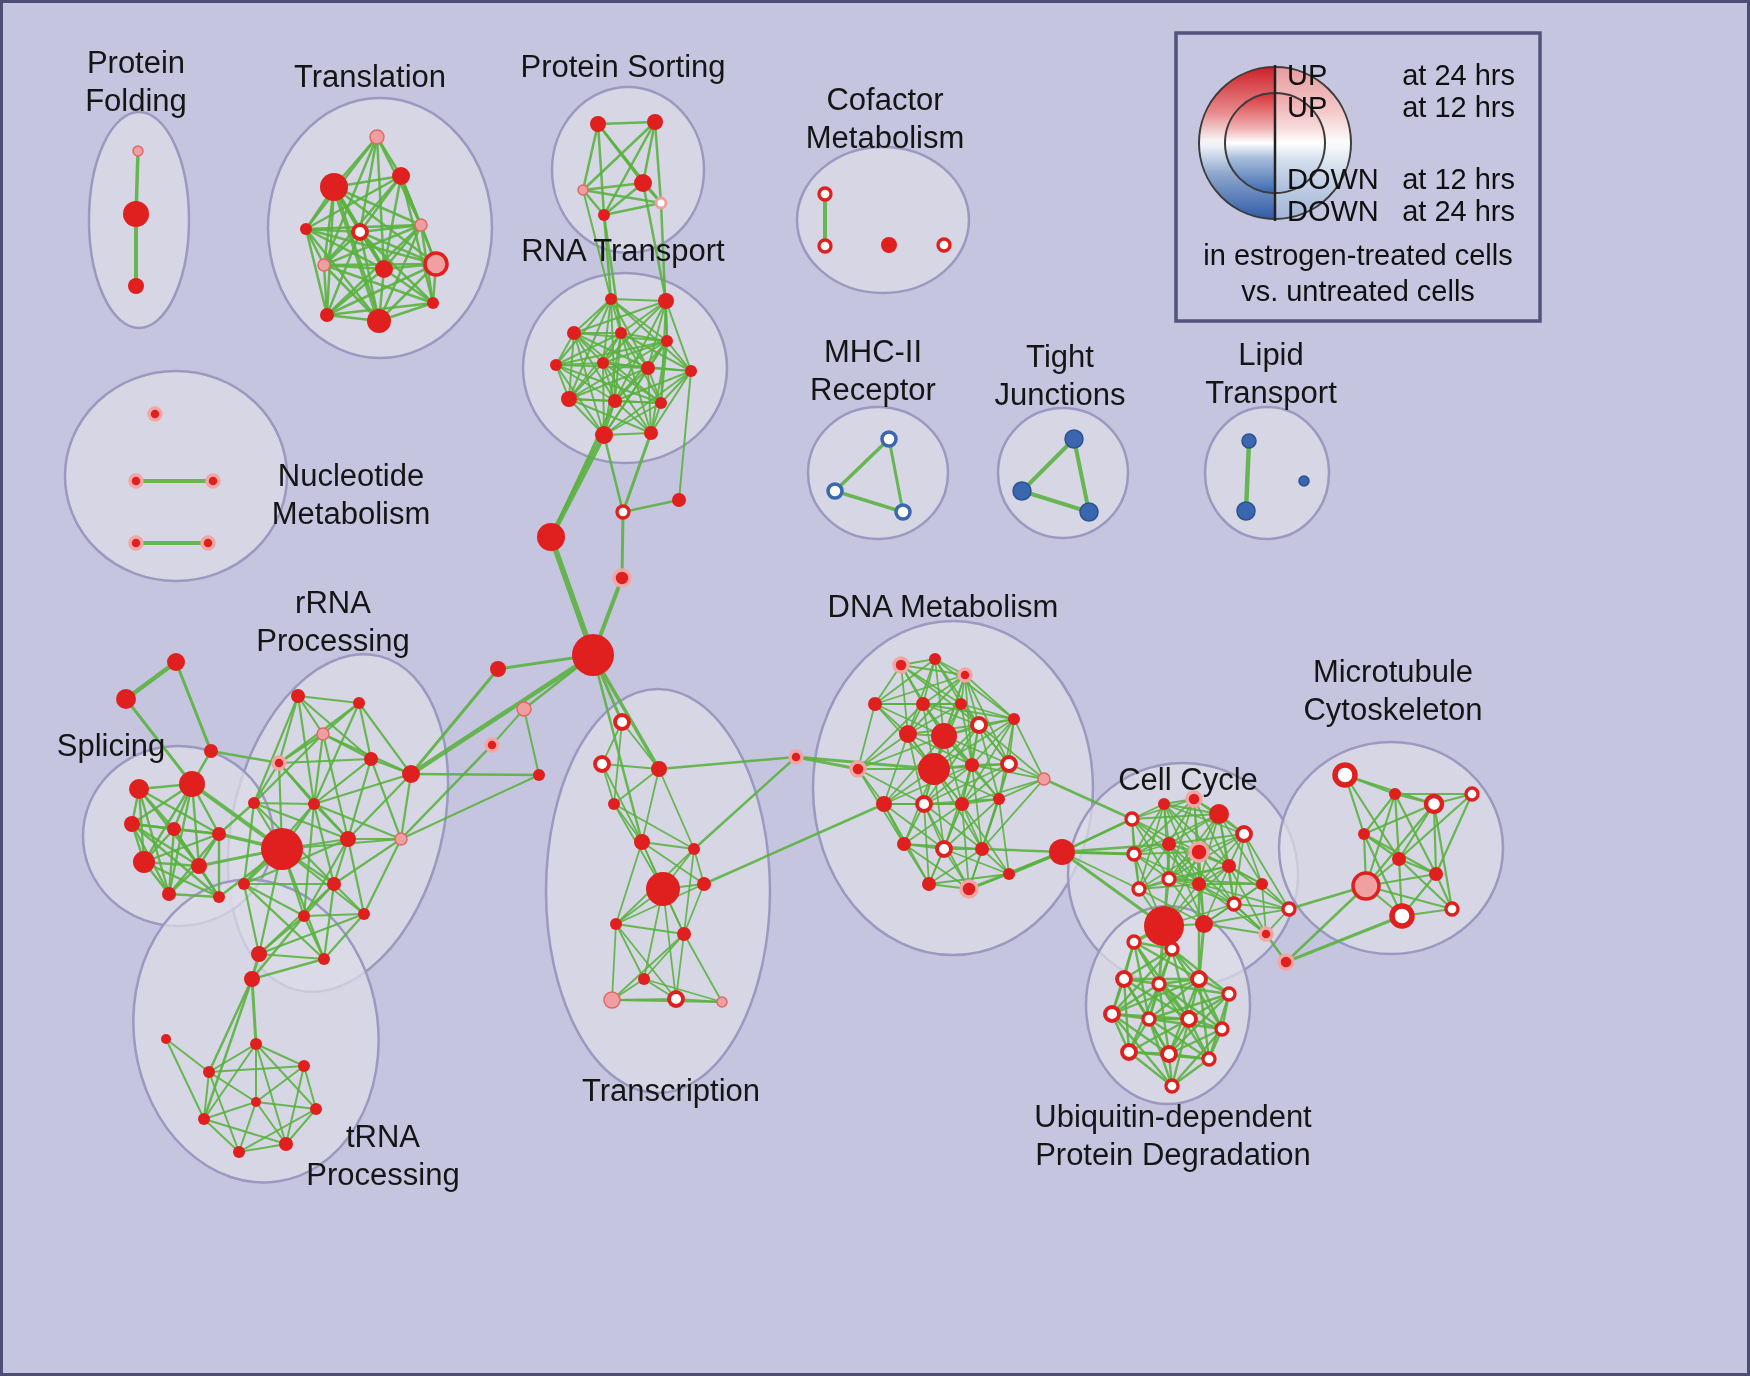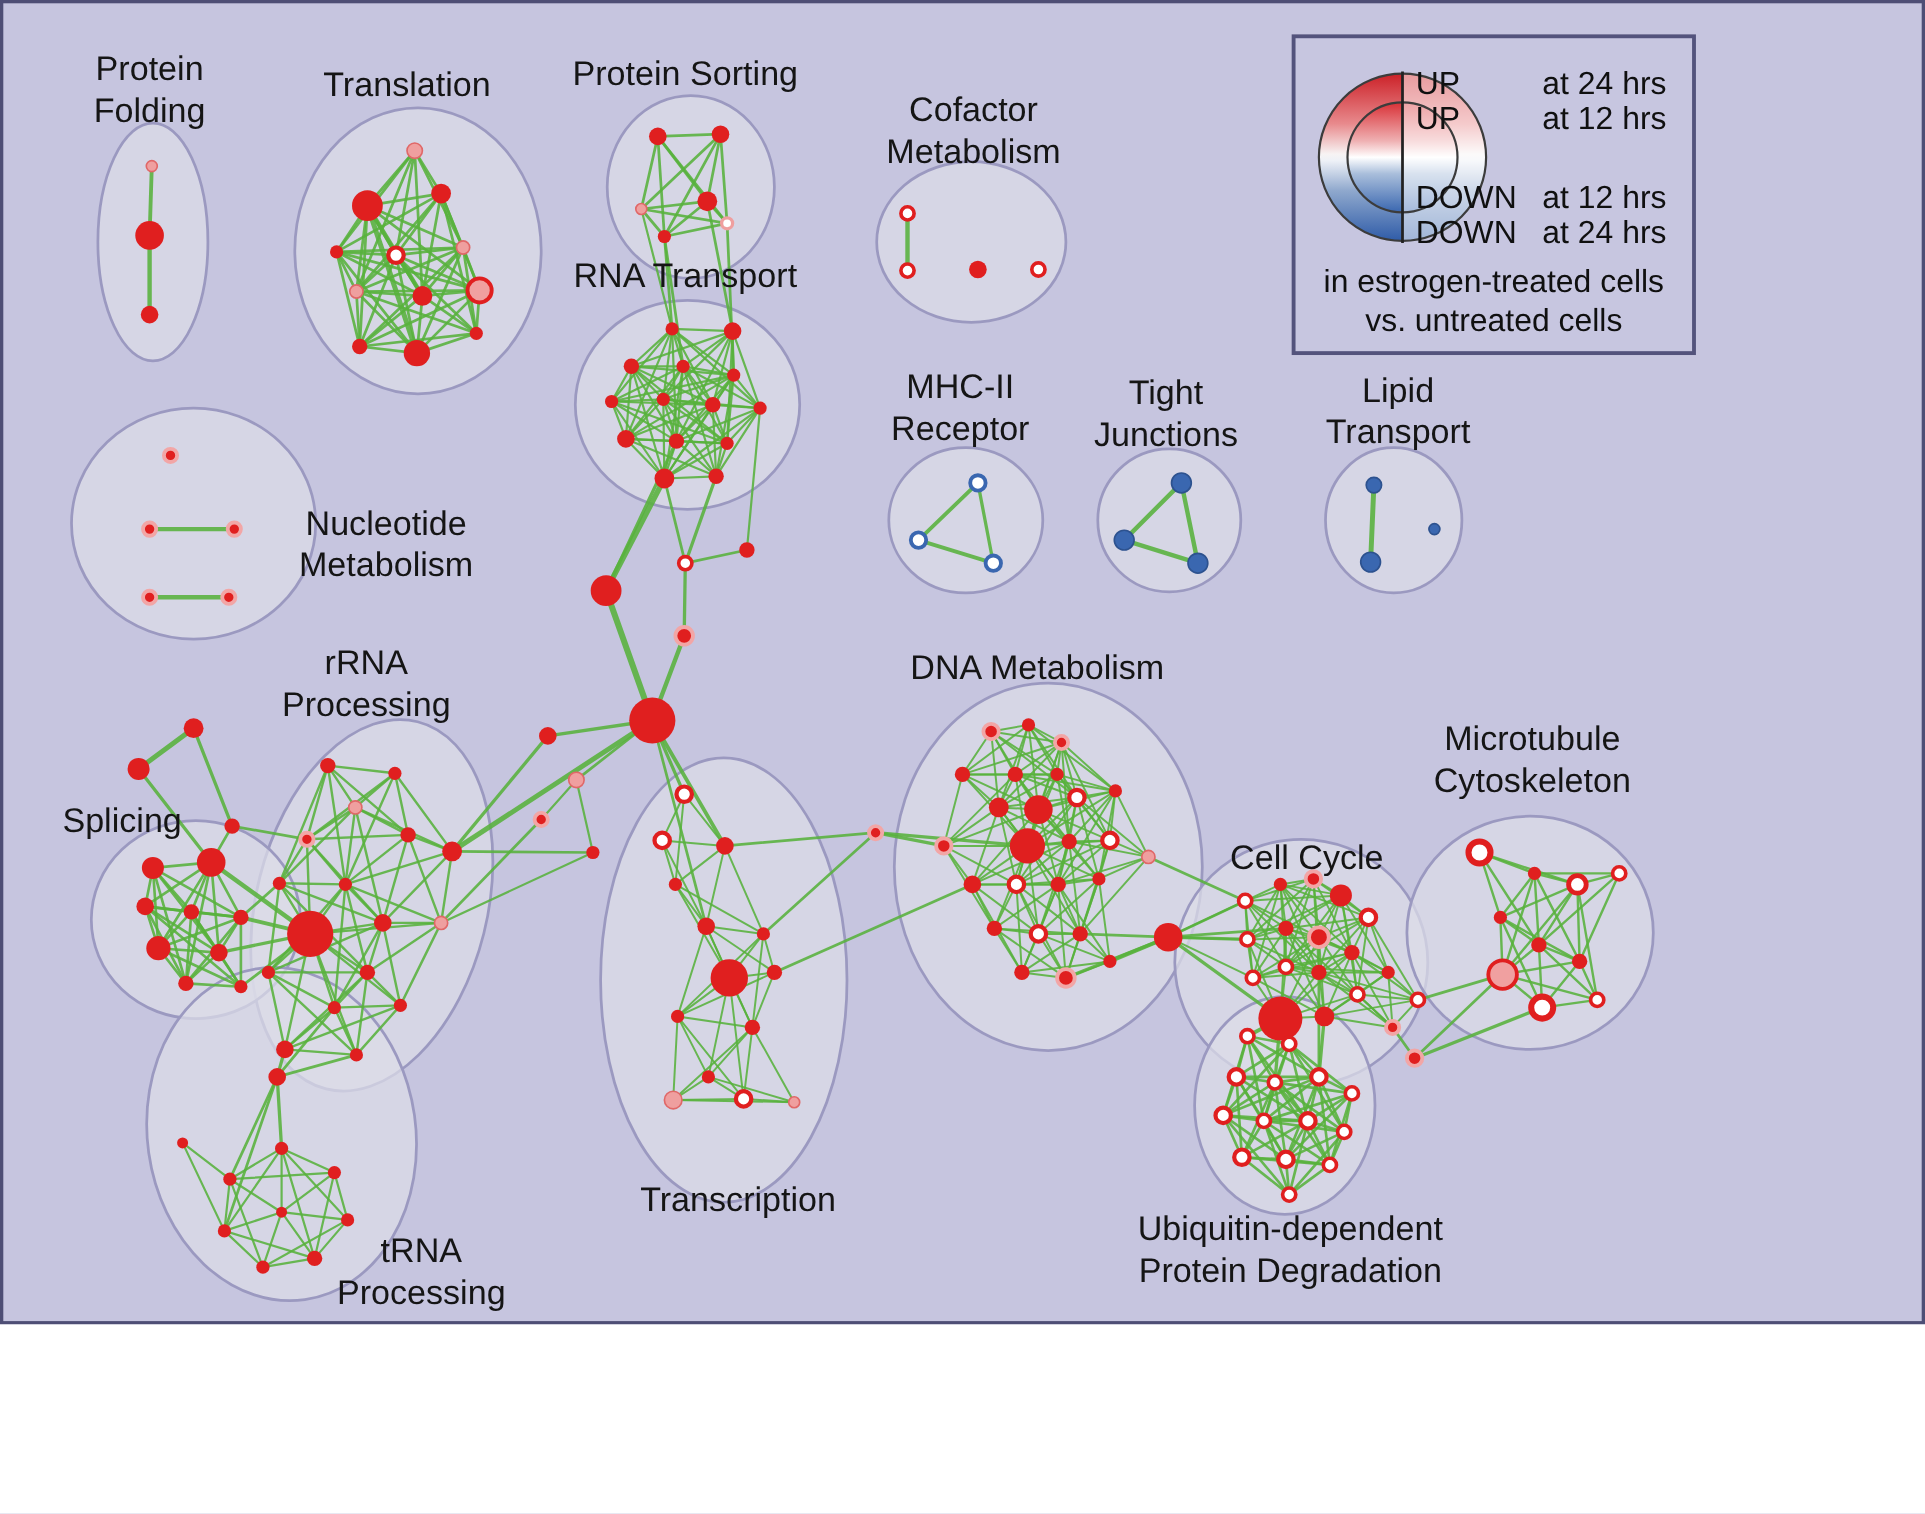--- a/index.html
+++ b/index.html
@@ -1,17 +1,17 @@
 <!DOCTYPE html>
 <html><head>
 <meta charset="utf-8">
 <style>
   html,body{margin:0;padding:0;background:#ffffff;}
   .frame{
-    width:1750px;height:1204px;box-sizing:border-box;
+    width:1750px;height:1376px;box-sizing:border-box;
     background:#c6c5df;border:3px solid #4e4e75;position:relative;
     font-family:"Liberation Sans",sans-serif;
   }
   svg{display:block;}
   .cluster{fill:#dddce8;fill-opacity:.72;stroke:#9b99c0;stroke-width:2.5;}
   .edge{stroke:#58b23c;stroke-opacity:.88;stroke-linecap:round;}
   .clabel{font-family:"Liberation Sans",sans-serif;font-size:31px;fill:#151515;text-anchor:middle;}
   .legend-box{fill:#c7c6e0;stroke:#53537c;stroke-width:3.5;}
   .legend-dir{font-family:"Liberation Sans",sans-serif;font-size:29px;fill:#101010;}
   .legend-time{font-family:"Liberation Sans",sans-serif;font-size:29px;fill:#101010;text-anchor:end;}

